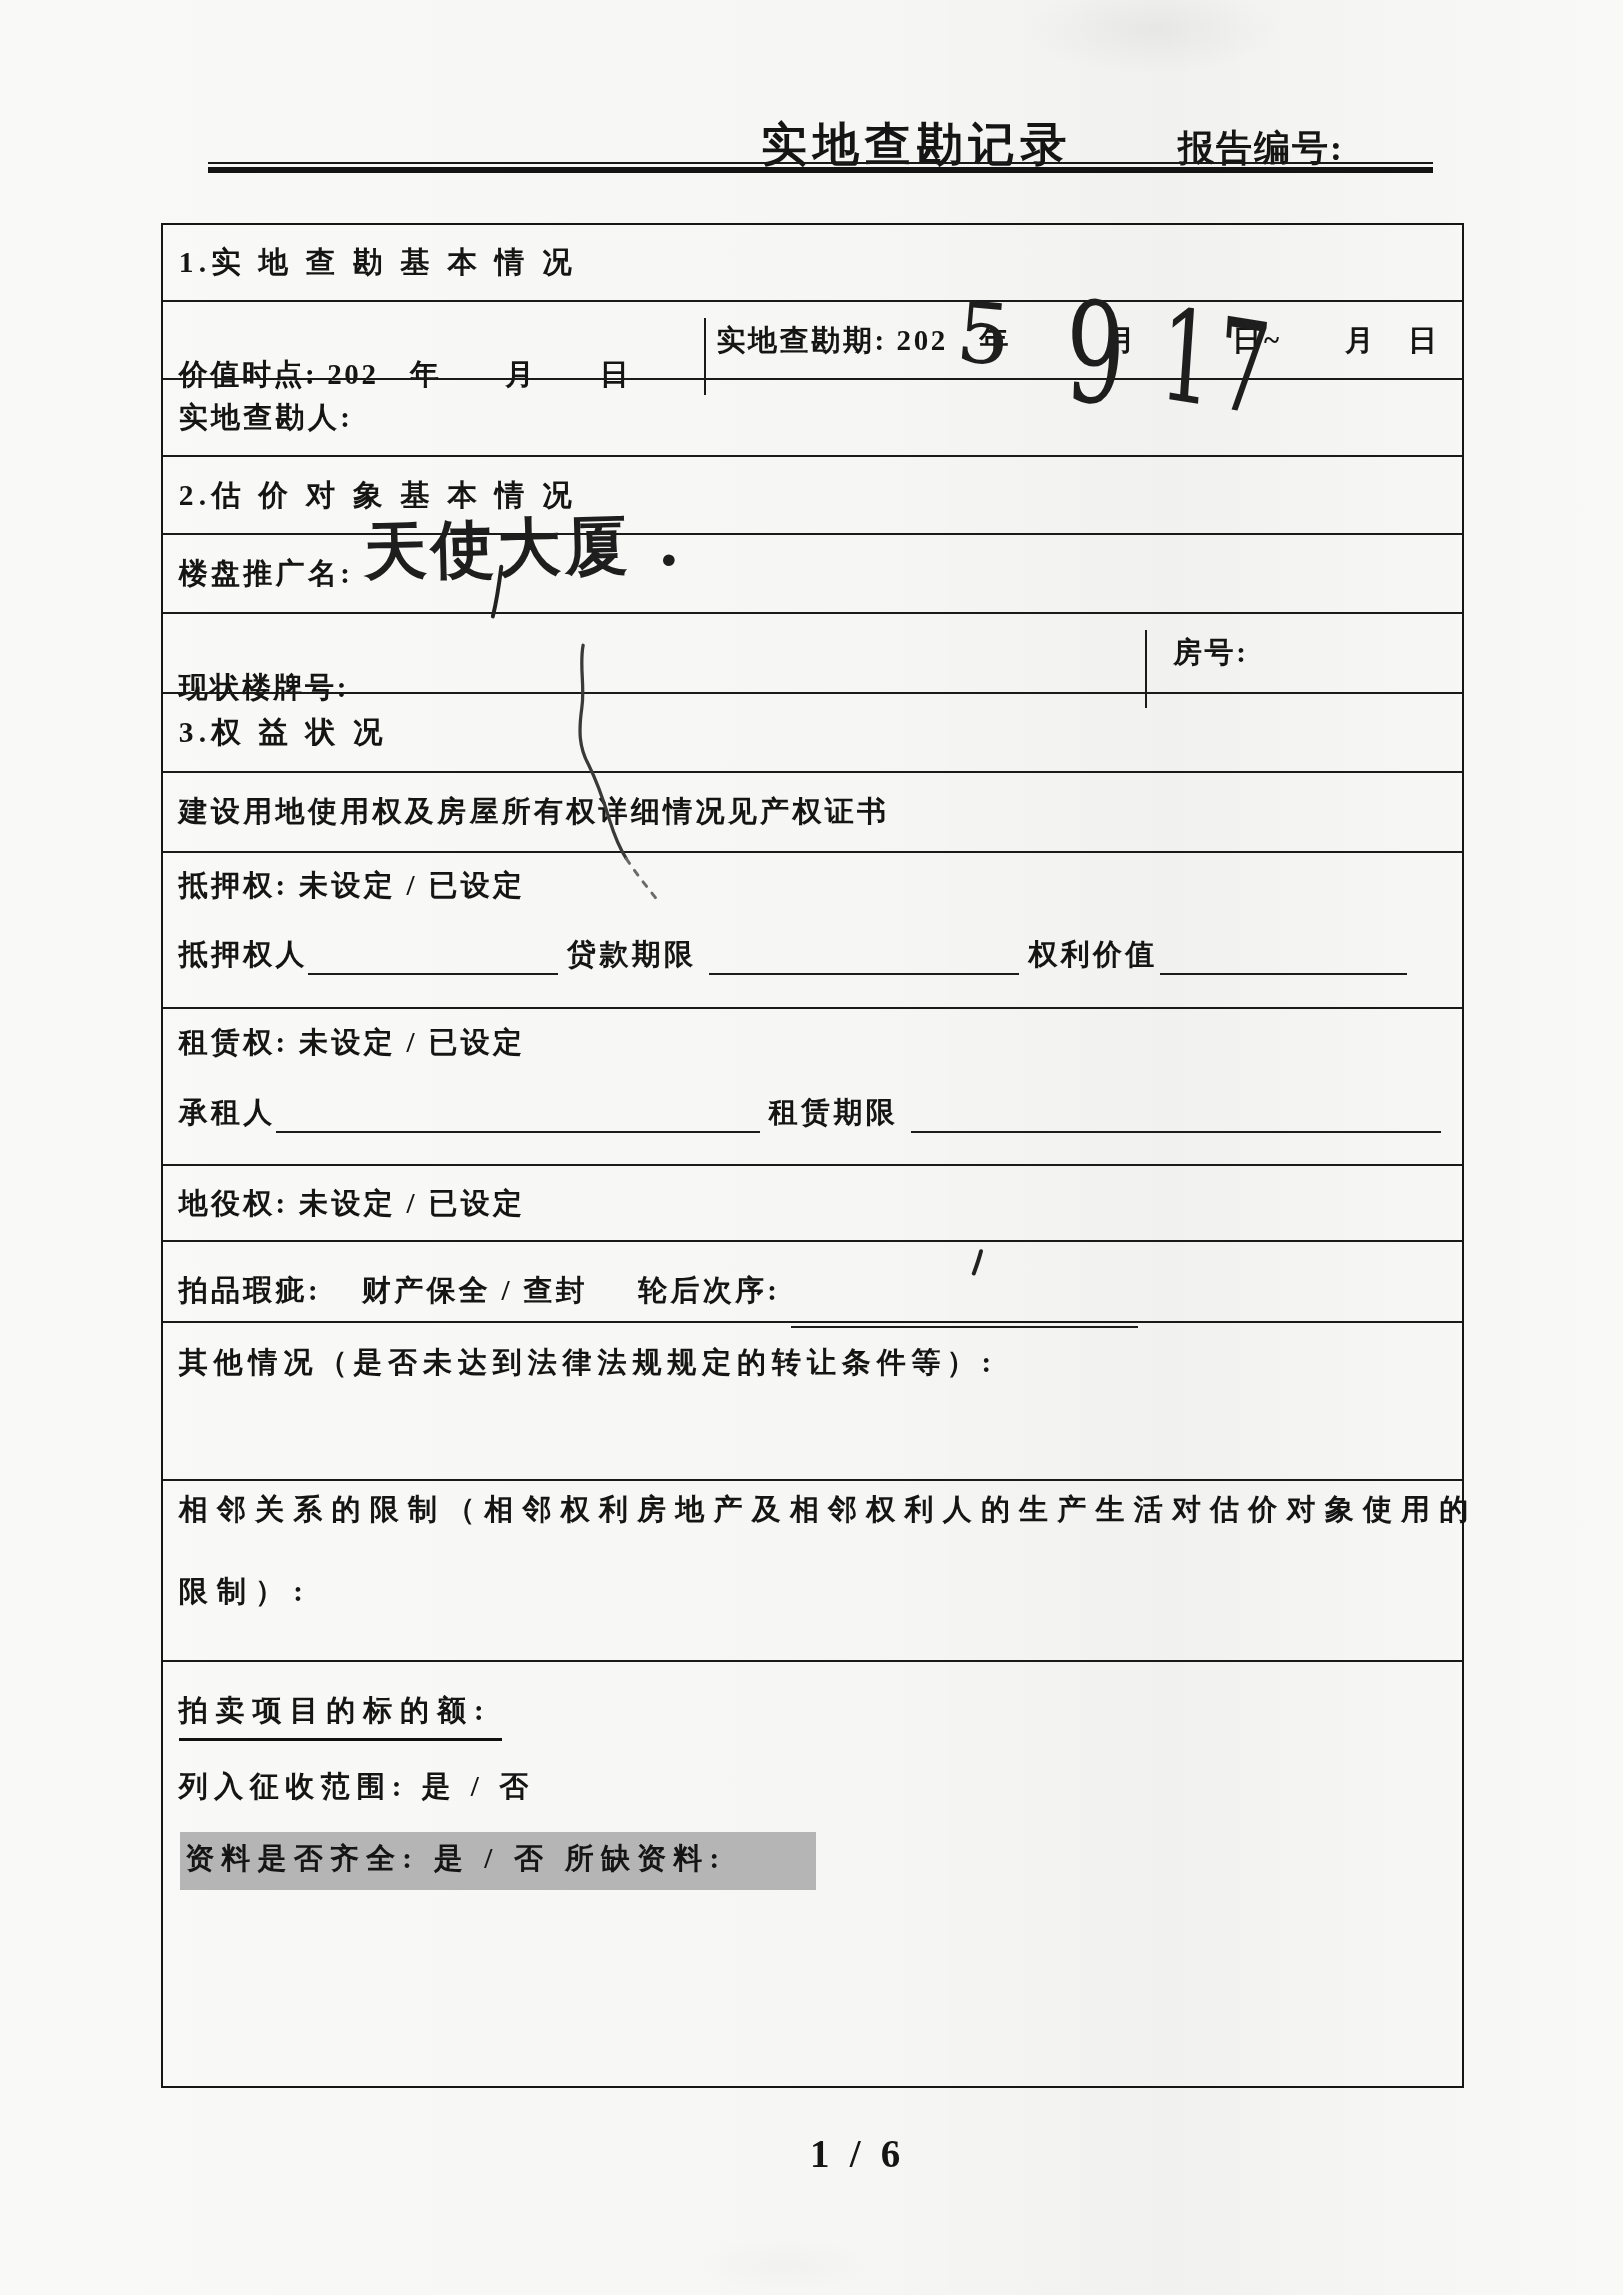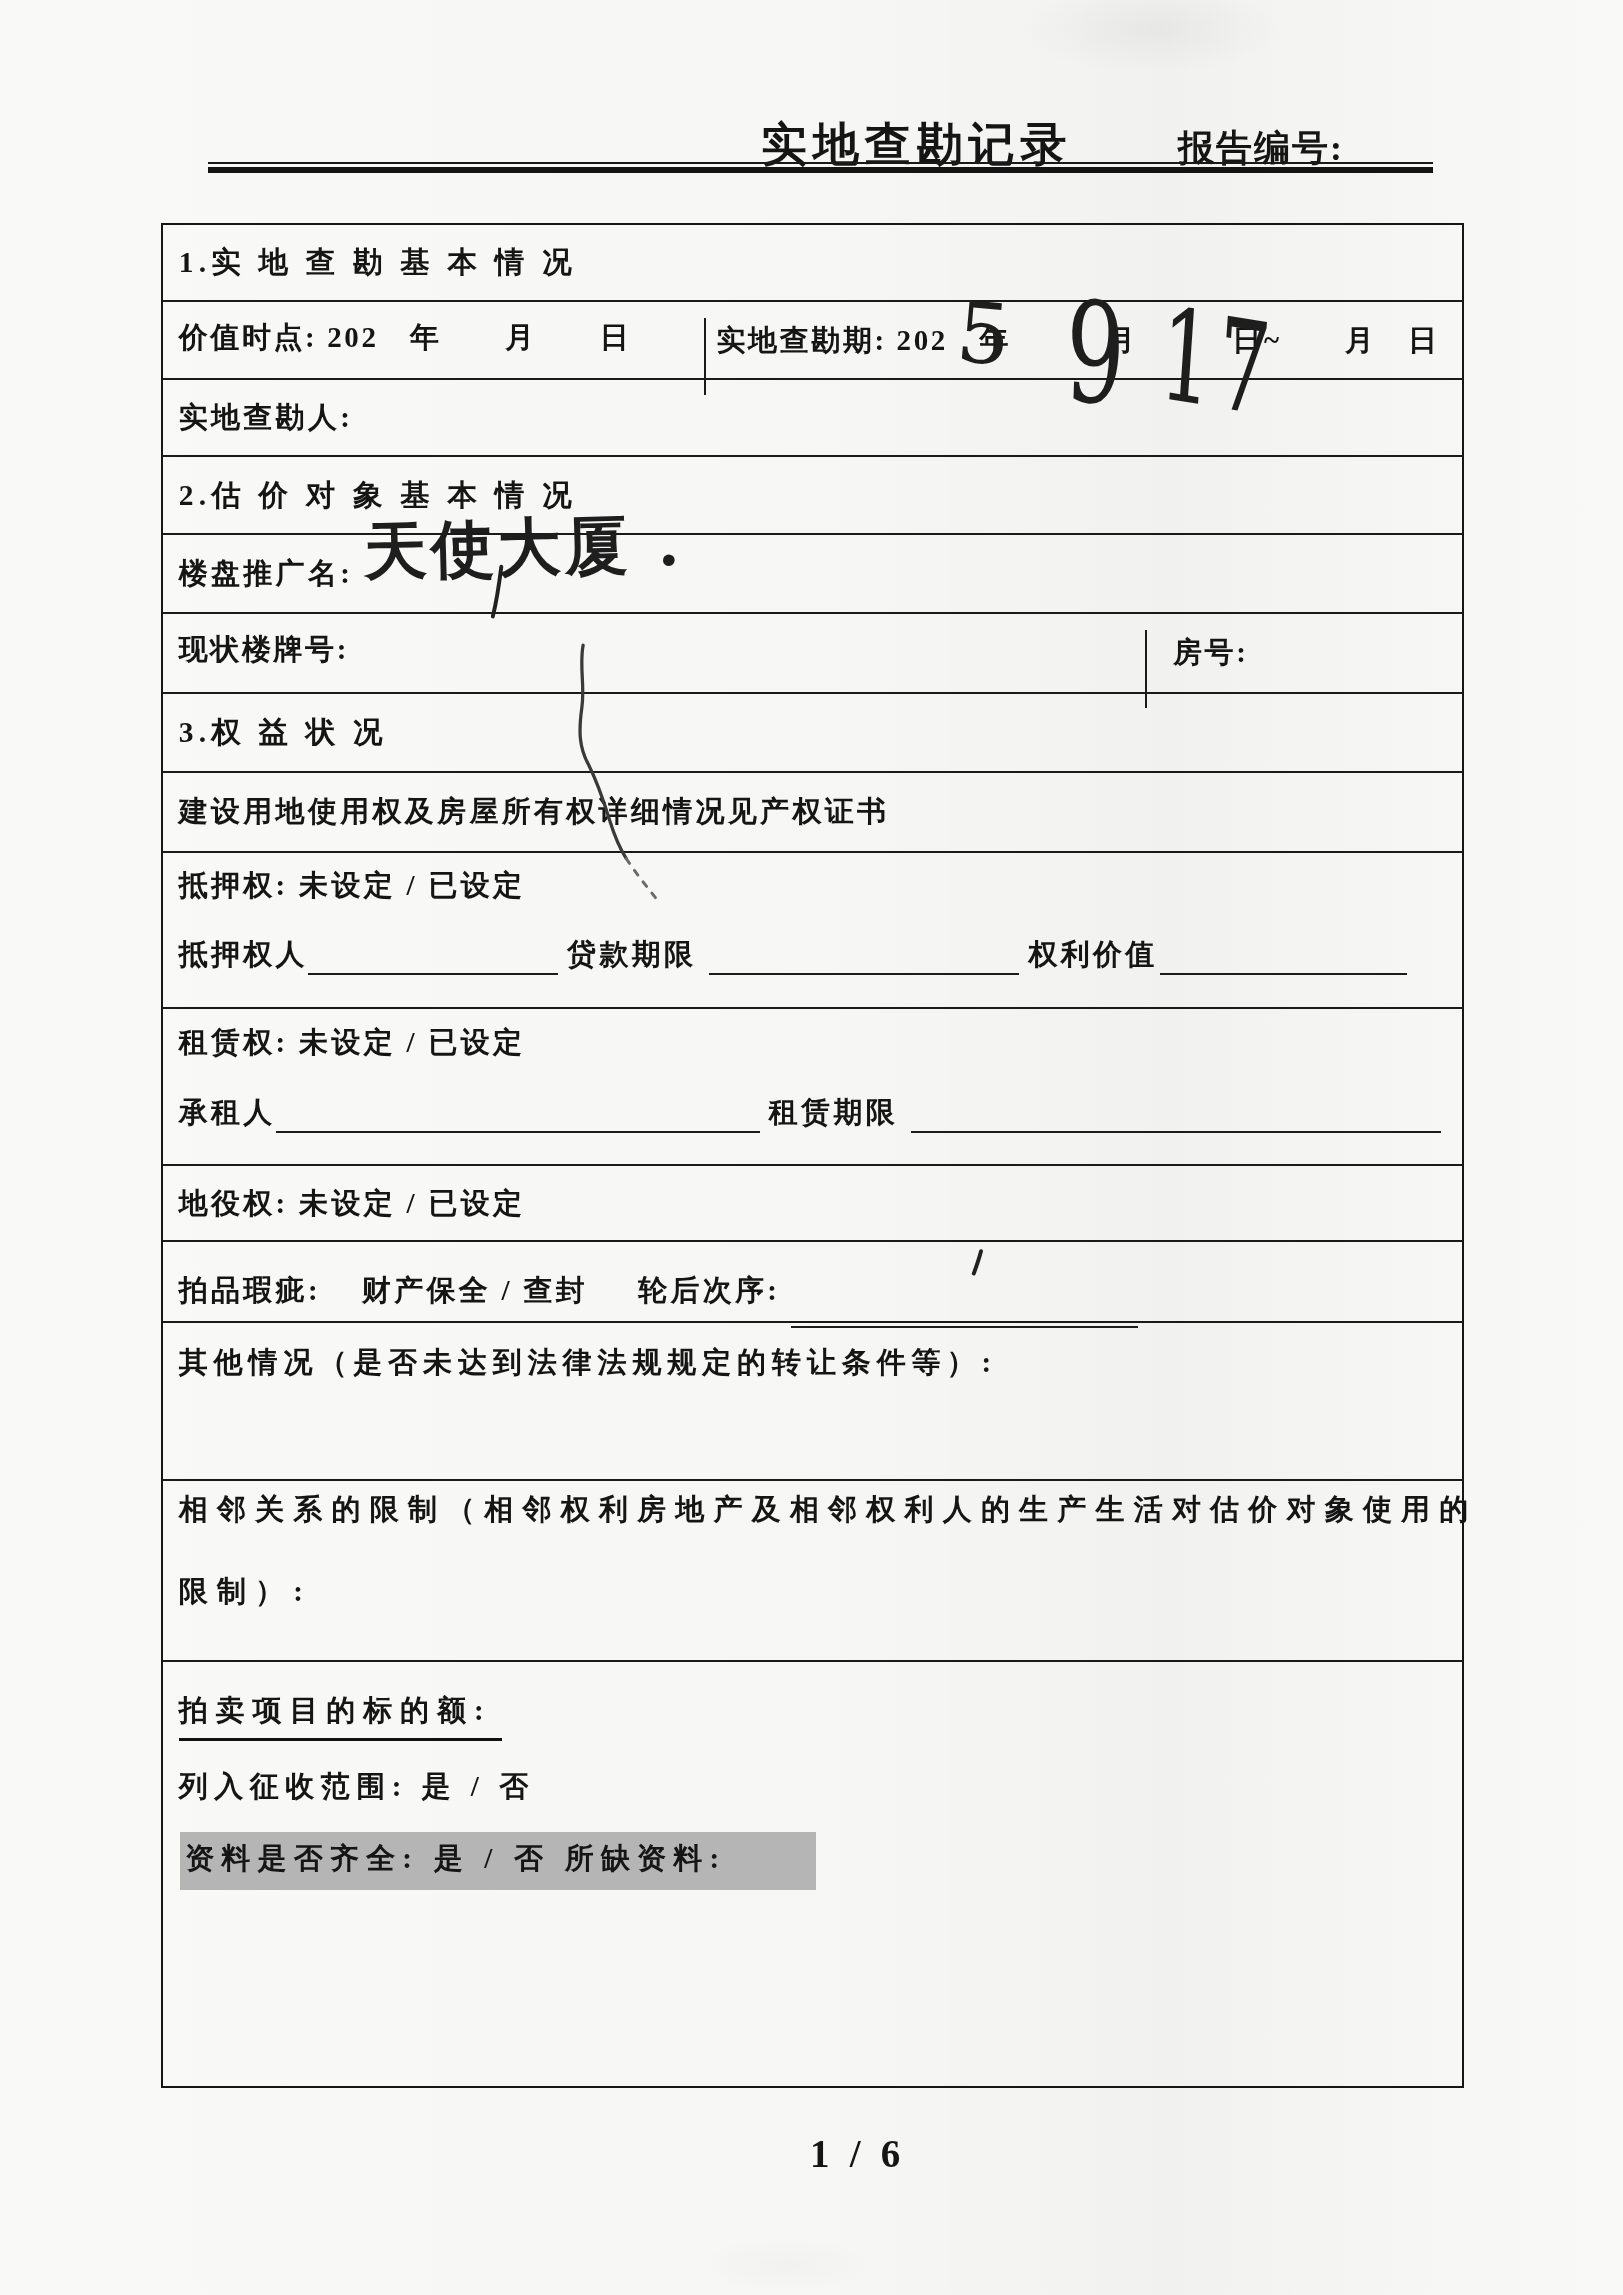--- a/index.html
+++ b/index.html
@@ -41,21 +41,21 @@
     padding-left:15.7px;
     display:flex; align-items:center;
     font-size:29px; font-weight:bold; letter-spacing:3.3px;
     white-space:nowrap;
   }
   .row.first { border-top:none; }
   .row.multi { flex-direction:column; align-items:flex-start; justify-content:flex-start; }
   .section { letter-spacing:5.2px; font-size:29.5px; }
   .cells { padding-left:0; }
   .cell-left {
-    height:100%; display:flex; align-items:flex-start;
+    height:100%; display:flex; align-items:flex-end;
     padding-left:15.7px; box-sizing:border-box;
     border-right:2px solid #1a1a1a; letter-spacing:2.6px;margin-top:32px;
   }
   .cell-right { flex:1; display:flex; align-items:center; padding-left:10.5px; letter-spacing:2.6px; }
   .blank { display:inline-block; height:29px; border-bottom:2.6px solid #1c1c1c; }
   .lineA {}
   .l2 { display:flex; align-items:flex-end; }
   
   .r1  { top:0;    height:75px; }
   .r2  { top:75px; height:79px; }

